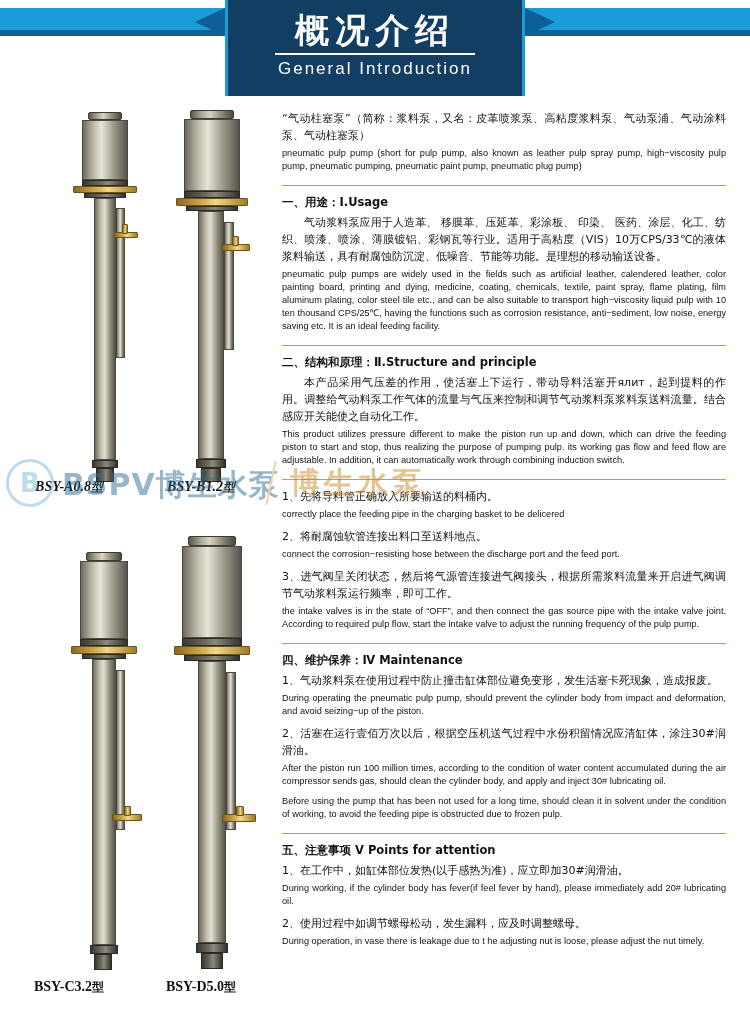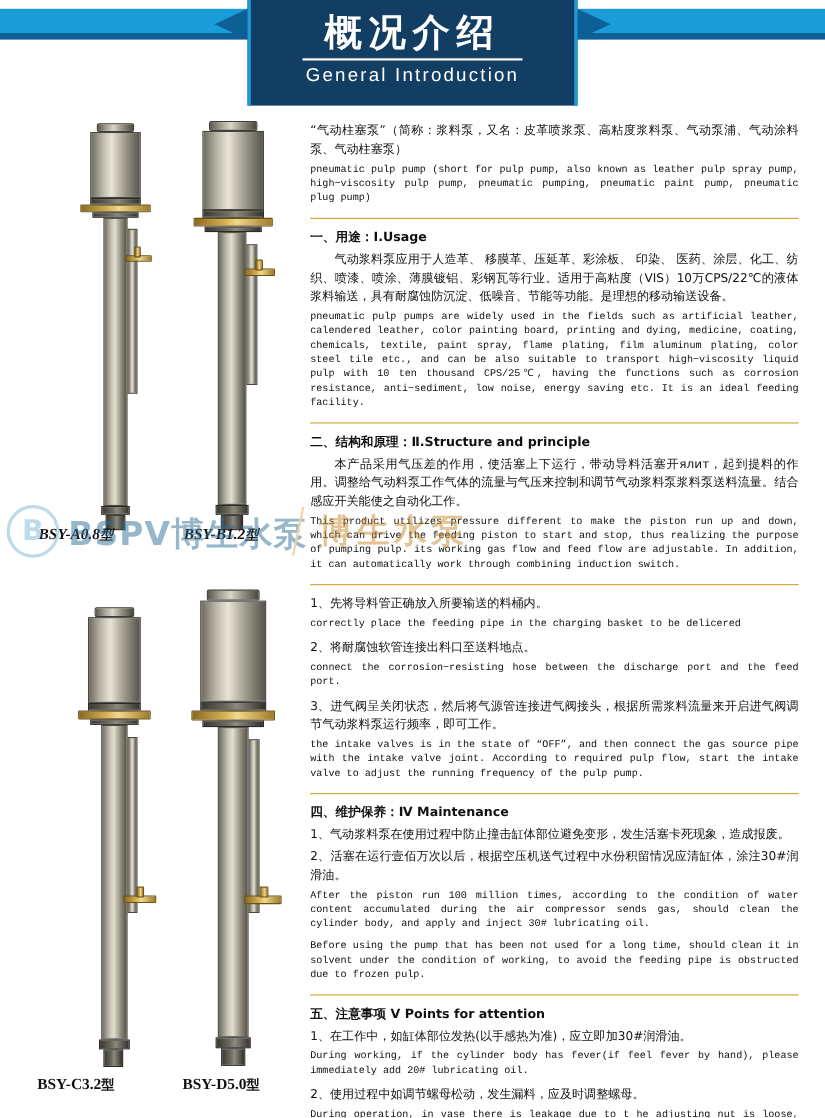--- a/index.html
+++ b/index.html
@@ -220,21 +220,21 @@
   p.cn {
     font-family: "DejaVu Sans", sans-serif;
     font-size: 11px;
     line-height: 17px;
     margin: 0 0 3px 0;
     text-align: justify;
     color: #111;
   }
   p.cn.indent { text-indent: 22px; }
   p.en {
-    font-family: Liberation Mono, monospace;
+    font-family: Liberation Sans, sans-serif;
     font-size: 9.2px;
     line-height: 13px;
     margin: 0 0 7px 0;
     text-align: justify;
     color: #111;
   }
   .block { margin-bottom: 4px; }
 </style>
 </head>
 <body>
@@ -340,21 +340,21 @@
 
     <div class="block">
       <p class="cn">“气动柱塞泵”（简称：浆料泵，又名：皮革喷浆泵、高粘度浆料泵、气动泵浦、气动涂料泵、气动柱塞泵）</p>
       <p class="en">pneumatic pulp pump (short for pulp pump, also known as leather pulp spray pump, high−viscosity pulp pump, pneumatic pumping, pneumatic paint pump, pneumatic plug pump)</p>
     </div>
 
     <div class="rule"></div>
 
     <div class="block">
       <div class="sec-title">一、用途：Ⅰ.Usage</div>
-      <p class="cn indent">气动浆料泵应用于人造革、    移膜革、压延革、彩涂板、    印染、    医药、涂层、化工、纺织、喷漆、喷涂、薄膜镀铝、彩钢瓦等行业。适用于高粘度（VIS）10万CPS/22℃的液体浆料输送，具有耐腐蚀防沉淀、低噪音、节能等功能。是理想的移动输送设备。</p>
+      <p class="cn indent">气动浆料泵应用于人造革、    移膜革、压延革、彩涂板、    印染、    医药、涂层、化工、纺织、喷漆、喷涂、薄膜镀铝、彩钢瓦等行业。适用于高粘度（VIS）10万CPS/33℃的液体浆料输送，具有耐腐蚀防沉淀、低噪音、节能等功能。是理想的移动输送设备。</p>
       <p class="en">pneumatic pulp pumps are widely used in the fields such as artificial leather,          calendered leather, color painting board, printing and dying, medicine, coating, chemicals, textile, paint spray, flame plating, film aluminum plating, color steel tile etc., and can be also suitable to transport high−viscosity liquid pulp with 10 ten thousand CPS/25℃, having the functions such as corrosion resistance, anti−sediment, low noise, energy saving etc. It is an ideal feeding facility.</p>
     </div>
 
     <div class="rule"></div>
 
     <div class="block">
       <div class="sec-title">二、结构和原理：Ⅱ.Structure and principle</div>
       <p class="cn indent">本产品采用气压差的作用，使活塞上下运行，带动导料活塞开ялит，起到提料的作用。调整给气动料泵工作气体的流量与气压来控制和调节气动浆料泵浆料泵送料流量。结合感应开关能使之自动化工作。</p>
       <p class="en">This product utilizes pressure different to make the piston run up and down, which can drive the feeding piston to start and stop, thus realizing the purpose of pumping pulp. its working gas flow and feed flow are adjustable. In addition, it can automatically work through combining induction switch.</p>
     </div>
@@ -368,20 +368,21 @@
       <p class="en">connect the corrosion−resisting hose between the discharge port and the feed port.</p>
       <p class="cn">3、进气阀呈关闭状态，然后将气源管连接进气阀接头，根据所需浆料流量来开启进气阀调节气动浆料泵运行频率，即可工作。</p>
       <p class="en">the intake valves is in the state of “OFF”, and then connect the gas source pipe with the intake valve  joint.   According to required pulp flow, start the intake valve to adjust  the running frequency of the pulp pump.</p>
     </div>
 
     <div class="rule"></div>
 
     <div class="block">
       <div class="sec-title">四、维护保养：Ⅳ Maintenance</div>
       <p class="cn">1、气动浆料泵在使用过程中防止撞击缸体部位避免变形，发生活塞卡死现象，造成报废。</p>
+      <p class="en">During operating the pneumatic pulp pump, should prevent the cylinder body from impact and deformation, and avoid seizing−up of the piston.</p>
       <p class="cn">2、活塞在运行壹佰万次以后，根据空压机送气过程中水份积留情况应清缸体，涂注30#润滑油。</p>
       <p class="en">After the piston run 100 million times, according to the condition of water content accumulated during the air compressor sends gas, should clean the cylinder body, and apply and inject 30#  lubricating oil.</p>
       <p class="en">Before using the pump that has been not used for a long time, should clean it in solvent under the condition of working, to avoid the feeding pipe is obstructed due to frozen pulp.</p>
     </div>
 
     <div class="rule"></div>
 
     <div class="block">
       <div class="sec-title">五、注意事项 V Points for attention</div>
       <p class="cn">1、在工作中，如缸体部位发热(以手感热为准)，应立即加30#润滑油。</p>

